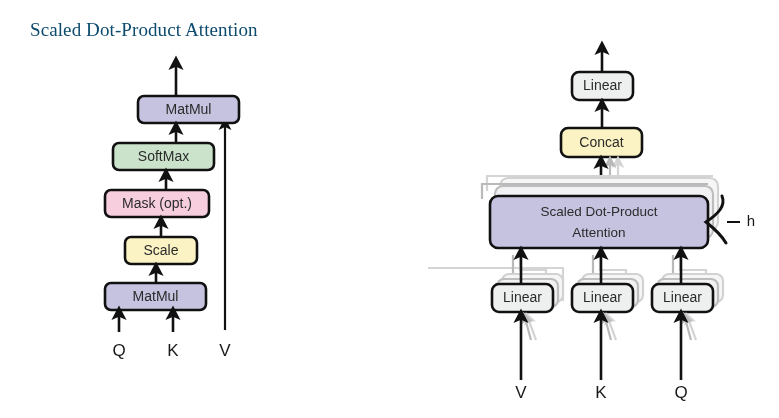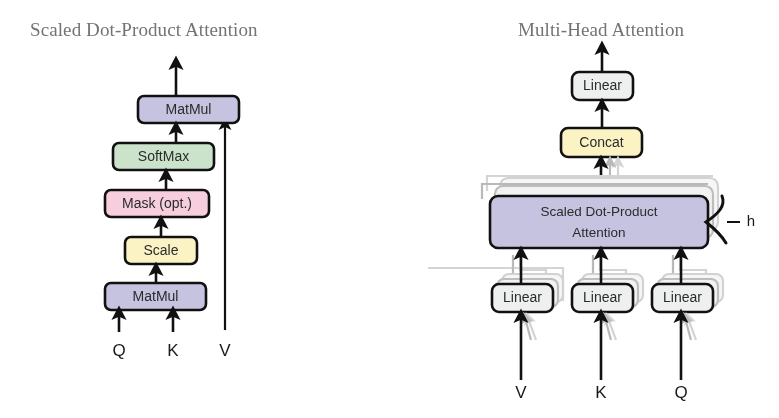--- a/index.html
+++ b/index.html
@@ -12,21 +12,21 @@
     width: 779px;
     height: 418px;
     background: #ffffff;
     overflow: hidden;
     font-family: "Liberation Sans", sans-serif;
   }
   .panel-title {
     position: absolute;
     font-family: "Liberation Serif", serif;
     font-size: 19px;
-    color: #737373;
+    color: #0c4a6e;
     white-space: nowrap;
     letter-spacing: 0.1px;
   }
   #title-left  { left: 30px;  top: 19px; }
   #title-right { left: 518px; top: 19px; }
 
   svg { position: absolute; left: 0; top: 0; }
 
   .box-label {
     font-family: "Liberation Sans", sans-serif;
@@ -60,21 +60,20 @@
   .brace { stroke: #111111; stroke-width: 3; fill: none; stroke-linecap: round; }
   .tick { stroke: #111111; stroke-width: 2; fill: none; }
 </style>
 </head>
 <body>
 
 <div id="page">
 
   <div class="panel-title" id="title-left">Scaled Dot-Product Attention</div>
 
-  <div class="panel-title" id="title-right">Multi-Head Attention</div>
 
   <svg width="779" height="418" viewBox="0 0 779 418">
     <defs>
       <marker id="arrowBlack" markerWidth="7" markerHeight="7" refX="3.1" refY="3.2" orient="auto" markerUnits="strokeWidth">
         <path d="M0.4,0.3 L6.0,3.2 L0.4,6.1 L1.7,3.2 Z" fill="#111111"></path>
       </marker>
       <marker id="arrowGray" markerWidth="7" markerHeight="7" refX="3.1" refY="3.2" orient="auto" markerUnits="strokeWidth">
         <path d="M0.4,0.3 L6.0,3.2 L0.4,6.1 L1.7,3.2 Z" fill="#b9b9b9"></path>
       </marker>
       <marker id="arrowGray2" markerWidth="7" markerHeight="7" refX="3.1" refY="3.2" orient="auto" markerUnits="strokeWidth">

